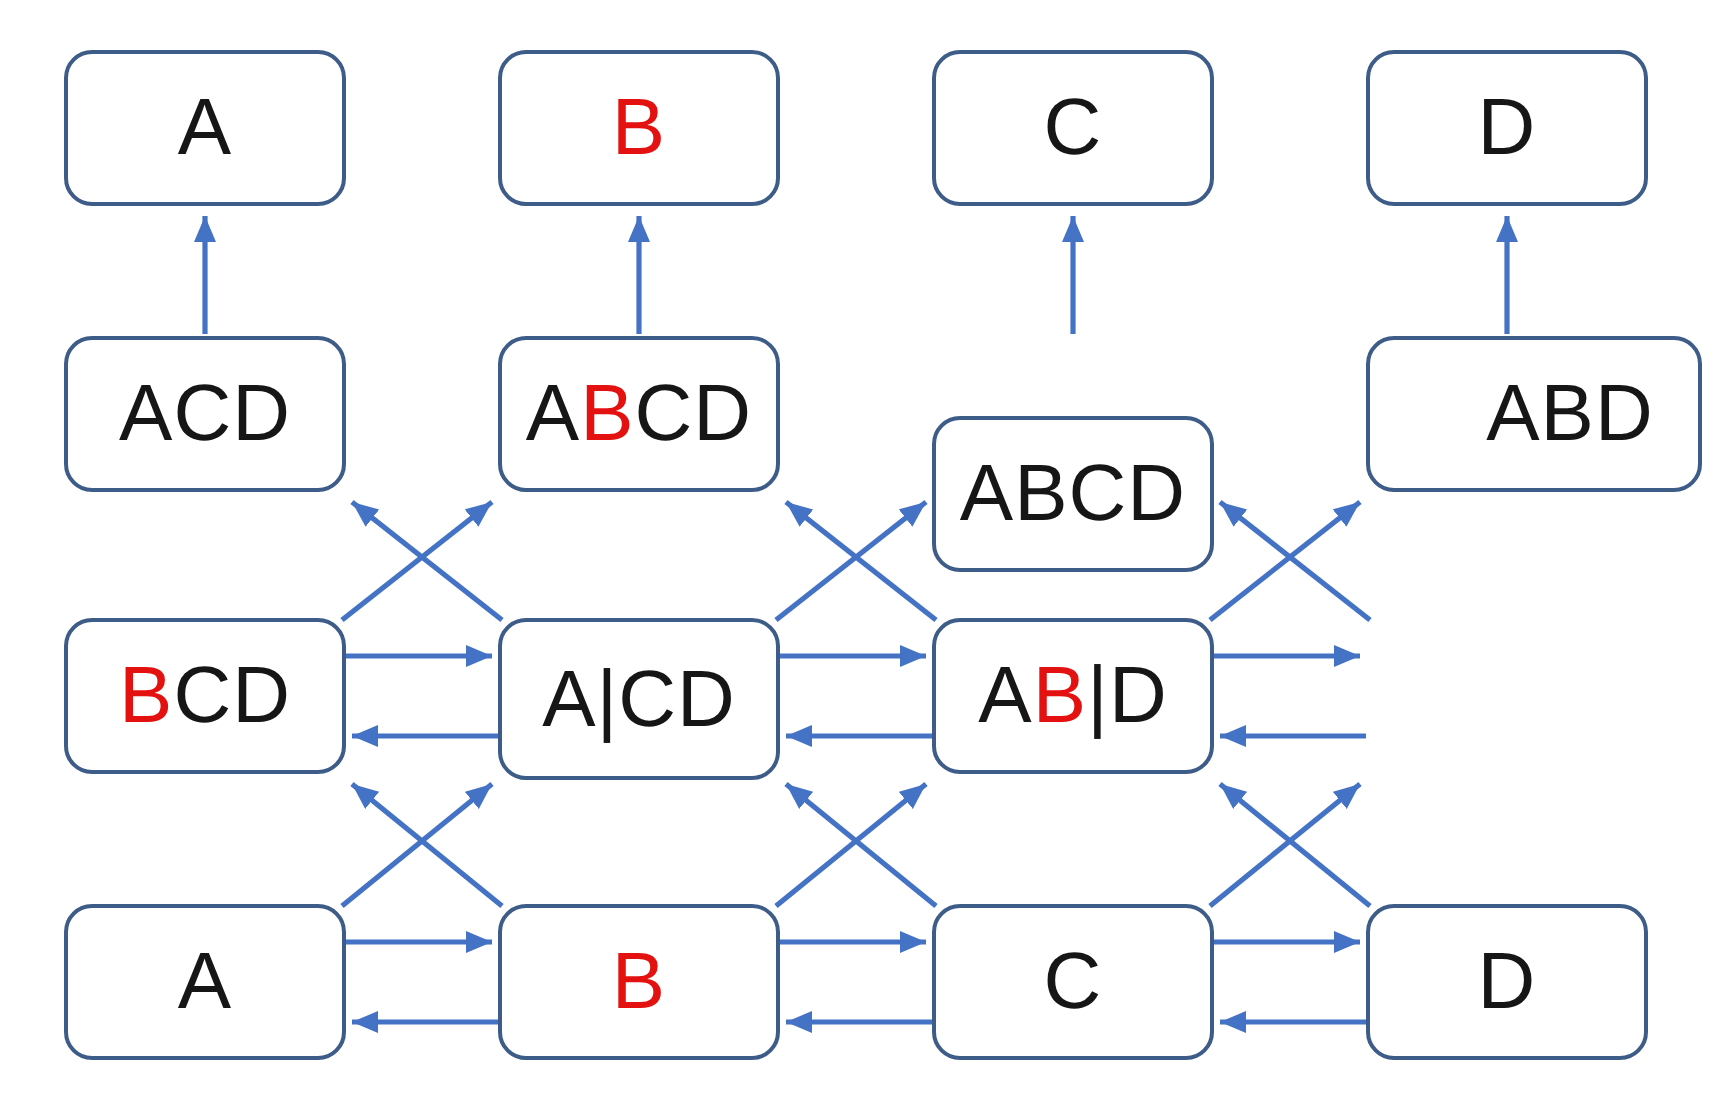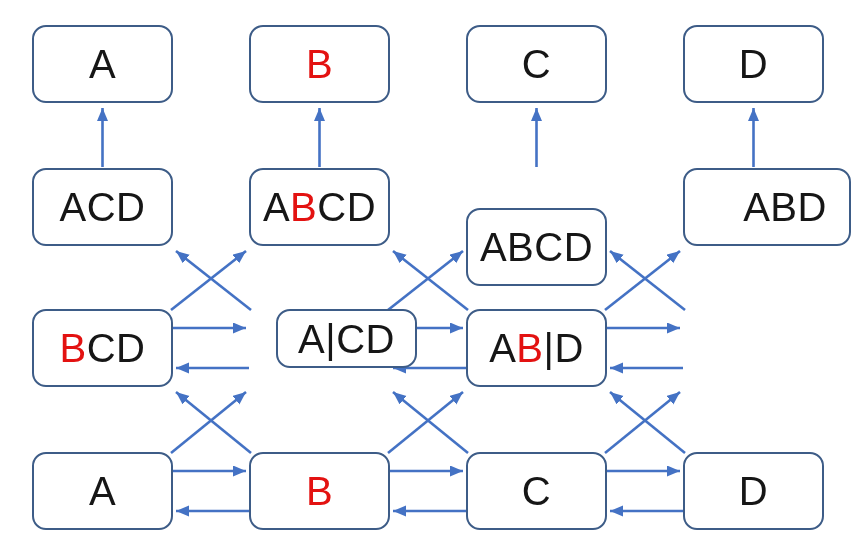--- a/index.html
+++ b/index.html
@@ -97,21 +97,21 @@
     <div class="node" style="left: 466px; top: 168px; width: 141px; height: 78px; margin-top: 40px;">
       <span>ABCD</span>
     </div>
     <div class="node" style="left: 683px; top: 168px; width: 168px; height: 78px; padding-left: 36px;">
       <span>ABD</span>
     </div>
     <div class="node" style="left: 32px; top: 309px; width: 141px; height: 78px;">
       <span class="red">B</span>
       <span>CD</span>
     </div>
-    <div class="node" style="left: 249px; top: 309px; width: 141px; height: 59px; margin-left: 27px;">
+    <div class="node" style="left: 249px; top: 309px; width: 141px; height: 81px;">
       <span>A|CD</span>
     </div>
     <div class="node" style="left: 466px; top: 309px; width: 141px; height: 78px;">
       <span>A</span>
       <span class="red">B</span>
       <span>|D</span>
     </div>
     <div class="node" style="left: 32px; top: 452px; width: 141px; height: 78px;">
       <span>A</span>
     </div>

